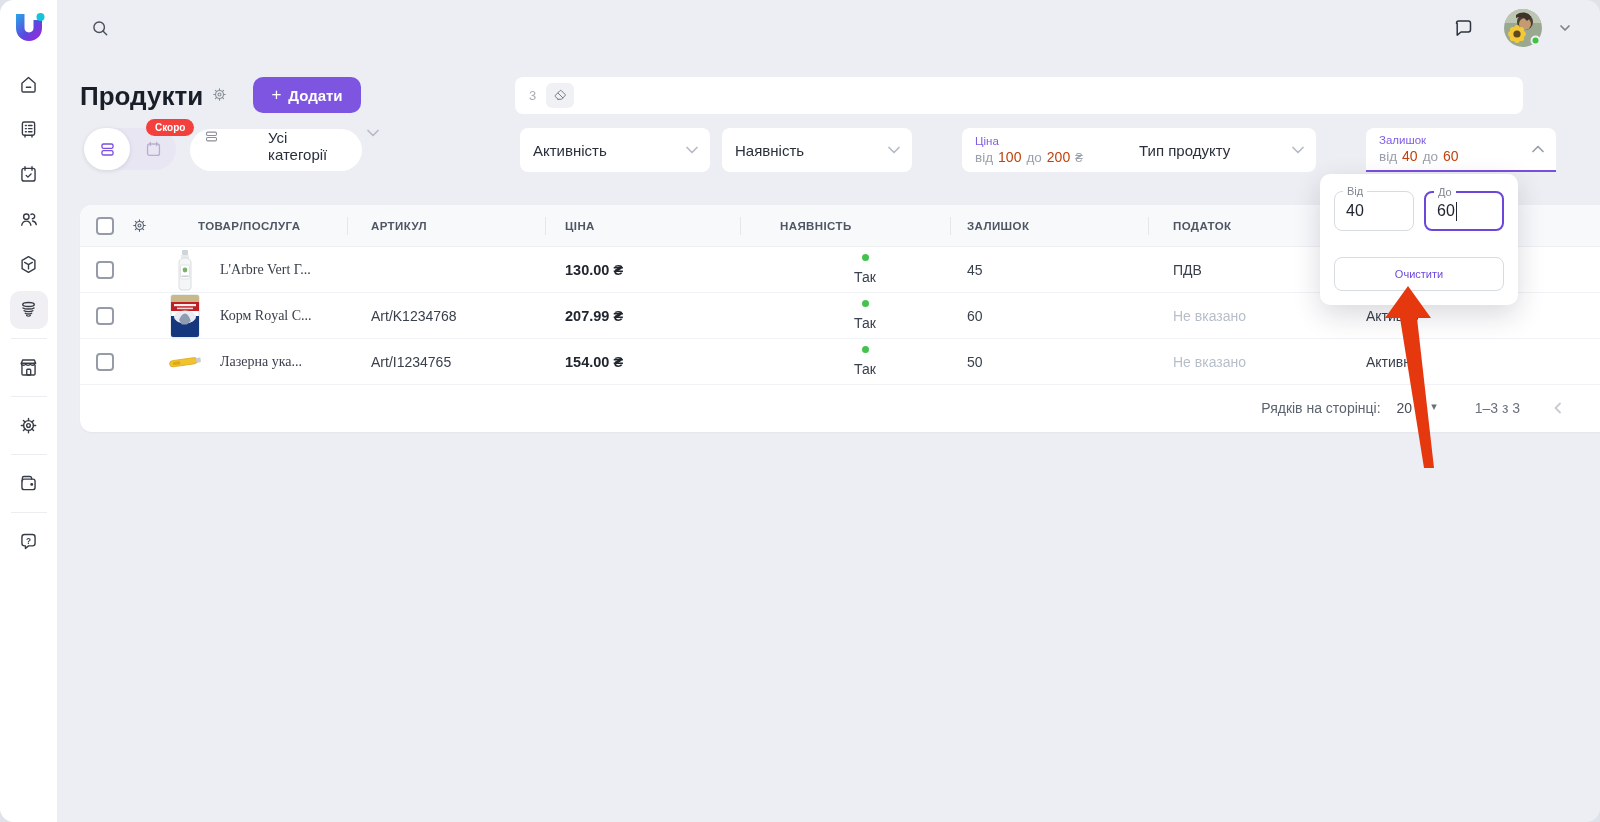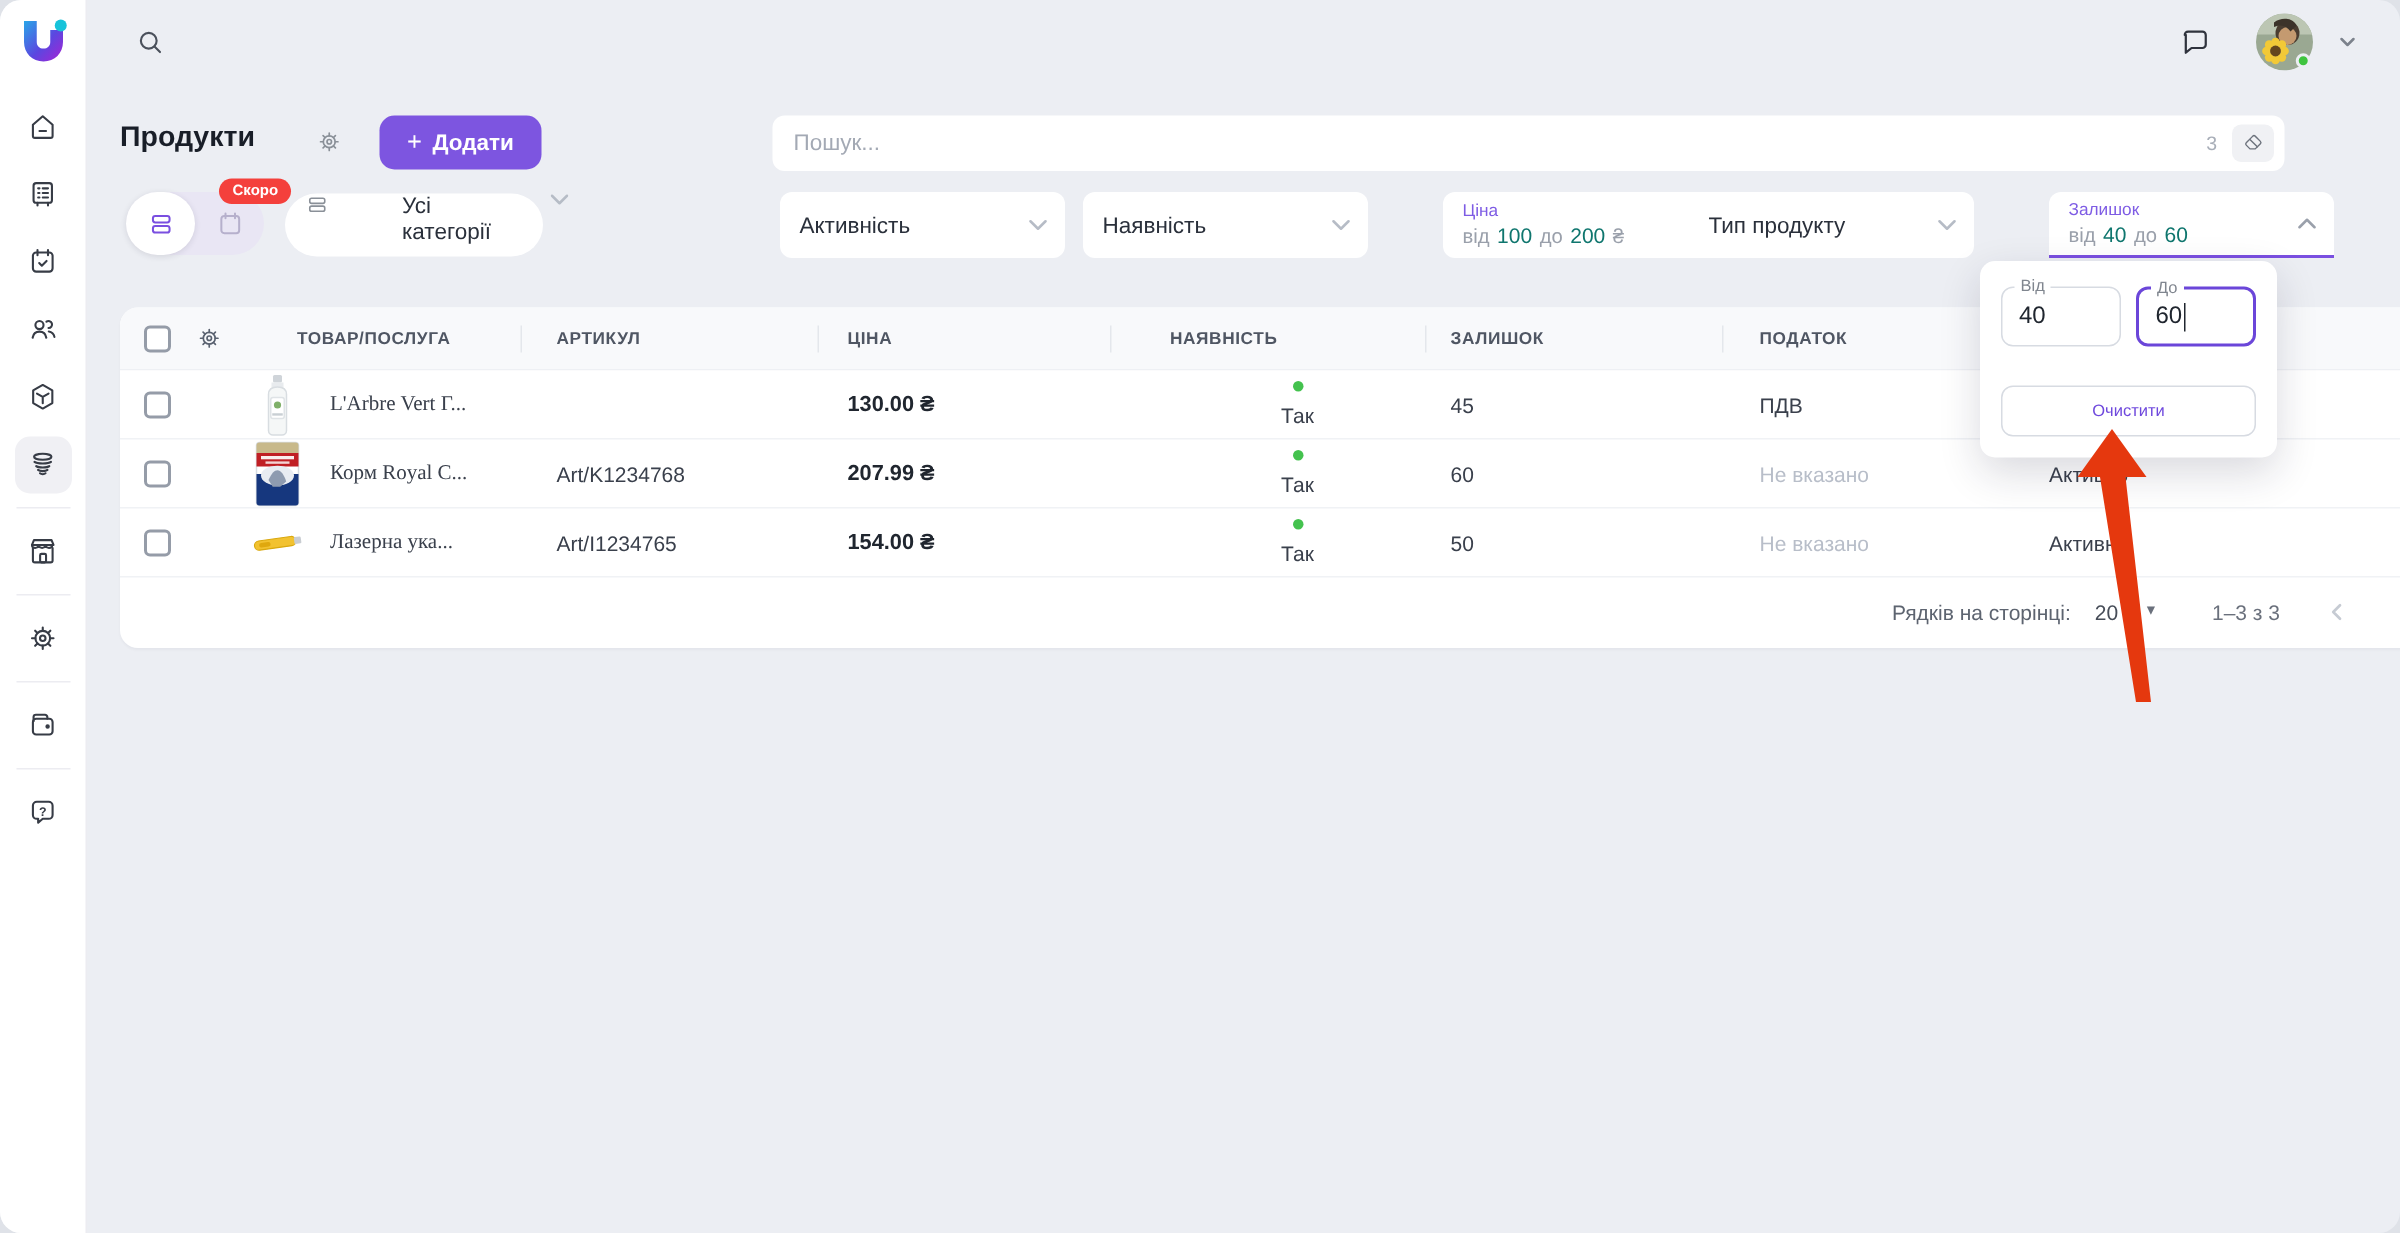--- a/index.html
+++ b/index.html
@@ -18,21 +18,21 @@
   
   .topbar { position:absolute; left:58px; right:0; top:0; height:56px; display:flex; align-items:center; }
   .tb-search { margin-left:32px; color:#4a505b; display:flex; }
   .tb-right { margin-left:auto; display:flex; align-items:center; margin-right:28px; }
   .tb-chat { color:#2f333d; display:flex; cursor:pointer; }
   .tb-avatar { margin-left:30px; width:38px; height:38px; border-radius:50%; cursor:pointer; }
   .tb-caret { margin-left:16px; color:#7c828c; display:flex; cursor:pointer; }
   .iconbtn svg, .tb-search svg, .tb-chat svg, .tb-caret svg { fill:none; stroke:currentColor; stroke-width:1.7; stroke-linecap:round; stroke-linejoin:round; }
 
   
-  .page-title { position:absolute; left:80px; top:81px; font-size:19px; font-weight:700; color:#191e28; }
+  .page-title { position:absolute; left:80px; top:81px; font-size:26px; font-weight:700; color:#191e28; }
   .title-gear { position:absolute; left:211px; top:86px; color:#8a9098; cursor:pointer; }
   .title-gear svg { fill:none; stroke:currentColor; stroke-width:1.6; stroke-linecap:round; }
   .add-btn { position:absolute; left:253px; top:77px; width:108px; height:36px; background:#7d55e0; border:none; border-radius:10px; color:#fff; font-size:15px; font-weight:600; font-family:"Liberation Sans",sans-serif; cursor:pointer; display:flex; align-items:center; justify-content:center; gap:7px; }
   .add-btn .plus { font-size:17px; font-weight:400; margin-top:-1px; }
 
   .search-wrap { position:absolute; left:515px; top:77px; width:1008px; height:37px; background:#fff; border-radius:8px; display:flex; align-items:center; padding:0 7px 0 14px; }
   .search-wrap input { flex:1; border:none; outline:none; font-size:15px; color:#2a303b; font-family:"Liberation Sans",sans-serif; background:transparent; }
   .search-wrap input::placeholder { color:#a3a9b4; }
   .search-count { font-size:13px; color:#a8aeb8; margin-right:10px; }
   .eraser-btn { width:28px; height:25px; background:#f0f1f4; border:none; border-radius:6px; display:flex; align-items:center; justify-content:center; color:#6d737d; cursor:pointer; }
@@ -51,21 +51,21 @@
   .category-select .cat-icon svg { width:15px; height:15px; fill:none; stroke:currentColor; stroke-width:1.7; stroke-linecap:round; }
   .category-select .cat-label { font-size:15px; color:#2a303b; }
   .chev { margin-left:auto; display:flex; color:#b6bcc6; }
   .chev svg { fill:none; stroke:currentColor; stroke-width:1.7; stroke-linecap:round; stroke-linejoin:round; }
 
   .filter { position:absolute; top:128px; width:190px; height:44px; background:#fff; border-radius:8px; display:flex; align-items:center; padding:0 13px; cursor:pointer; }
   .filter .f-label { font-size:15px; color:#2a303b; }
   .filter.range { flex-direction:column; align-items:flex-start; justify-content:center; gap:2px; }
   .filter.range .f-top { font-size:11.5px; color:#7e5ce4; line-height:1; }
   .filter.range .f-vals { font-size:13.5px; color:#9aa0ab; line-height:1; display:flex; gap:5px; align-items:baseline; }
-  .filter.range .f-vals b { color:#0f766e; font-weight:400; font-size:14px; }
+  .filter.range .f-vals b { color:#c2410c; font-weight:400; font-size:14px; }
   .filter .chev { position:absolute; right:12px; top:50%; transform:translateY(-50%); }
   .filter.open { border-bottom:2px solid #7a4fe0; border-radius:8px 8px 0 0; }
   .filter.open .chev { transform:translateY(-50%) rotate(180deg); color:#9aa0ab; }
 
   
   .popup { position:absolute; left:1320px; top:174px; width:198px; height:131px; background:#fff; border-radius:10px; box-shadow:0 10px 28px rgba(25,25,55,.16); z-index:20; }
   .pp-field { position:absolute; top:17px; height:40px; border:1px solid #d7dbe2; border-radius:8px; background:#fff; }
   .pp-field.from { left:14px; width:80px; }
   .pp-field.to { left:104px; width:80px; border:2px solid #6b46d9; }
   .pp-lab { position:absolute; top:-7px; left:8px; background:#fff; padding:0 4px; font-size:11px; color:#80868f; line-height:1.2; }
@@ -259,21 +259,20 @@
         <circle cx="12" cy="12" r="2.1"></circle>
         <path d="M12 6.4V3.8M12 20.2v-2.6M17.6 12h2.6M3.8 12h2.6M16 8l1.8-1.8M6.2 17.8L8 16M16 16l1.8 1.8M6.2 6.2L8 8"></path>
       </svg>
   </div>
   <button class="add-btn">
     <span class="plus">+</span>
     <span>Додати</span>
   </button>
 
   <div class="search-wrap">
-    <input type="text" placeholder="Пошук..." style="">
     <span class="search-count">3</span>
     <button class="eraser-btn">
       <svg width="15" height="15" viewBox="0 0 24 24">
           <path d="M8 18l-4-4a1.8 1.8 0 0 1 0-2.5L11 4.4a1.8 1.8 0 0 1 2.5 0l5.6 5.6a1.8 1.8 0 0 1 0 2.5L13.6 18H8z"></path>
           <path d="M8.2 8.2l7.6 7.6"></path>
         </svg>
     </button>
   </div>
 
   <div class="view-toggle">

